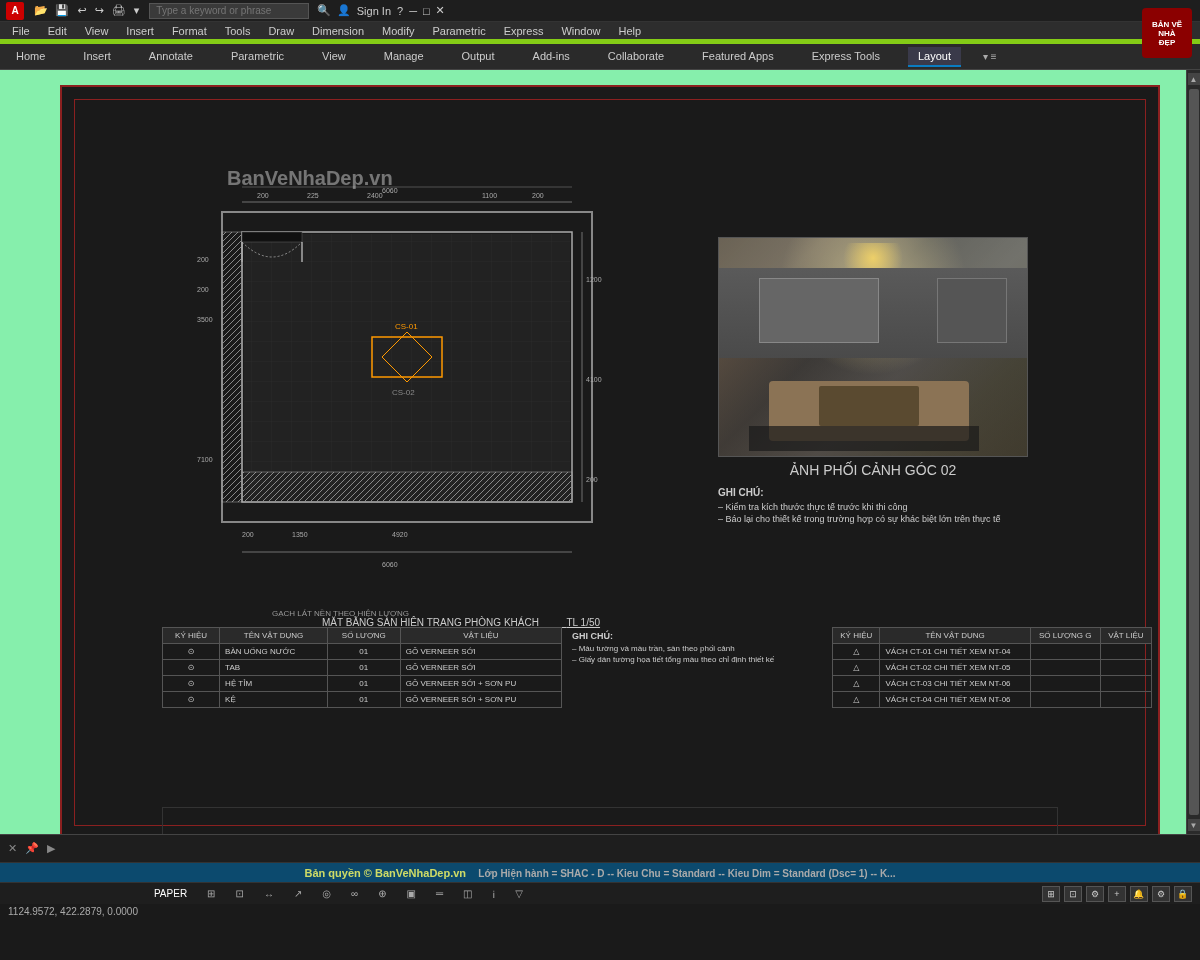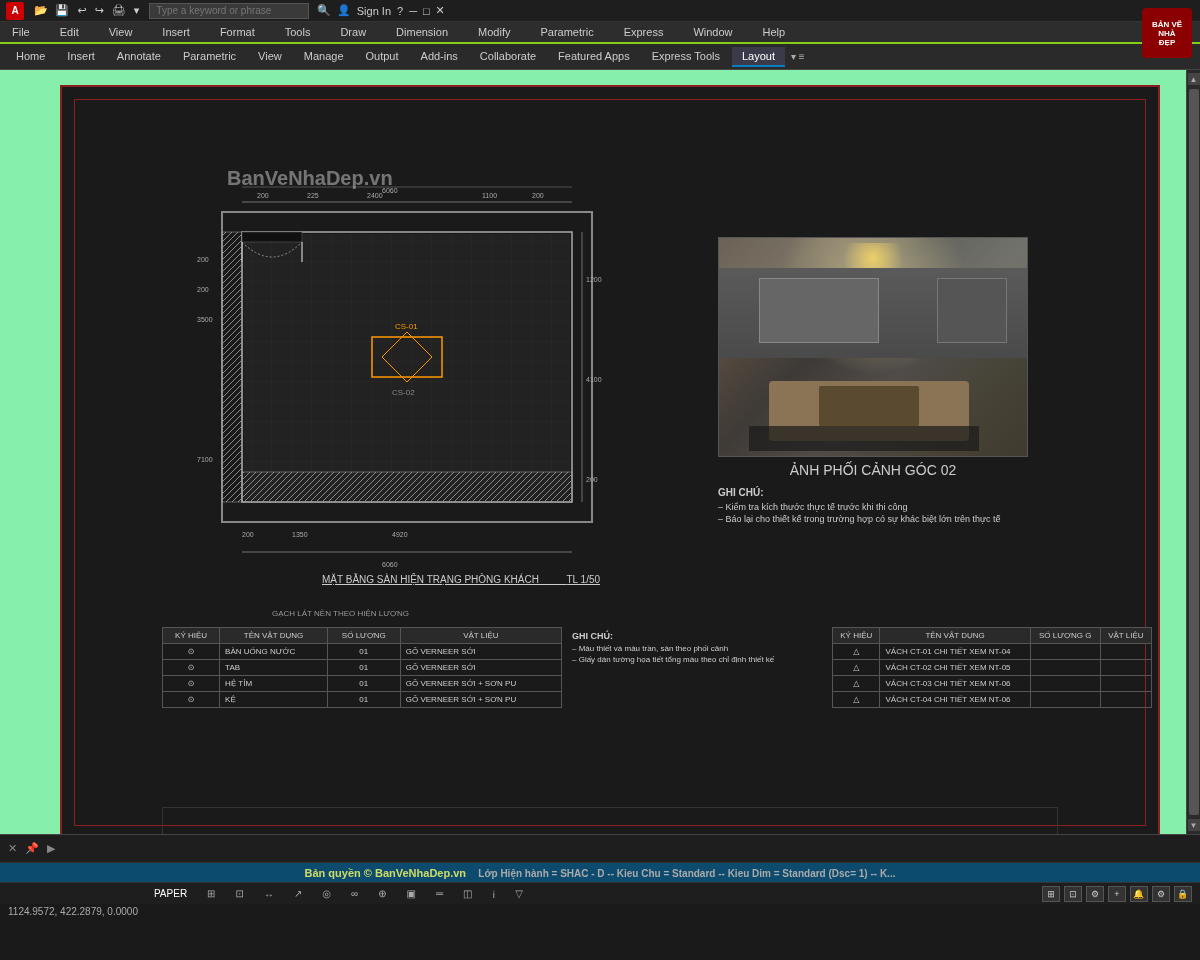--- a/index.html
+++ b/index.html
@@ -50,38 +50,38 @@
     }
     #title-bar .right-icon {
       color: #ccc; font-size: 11px; cursor: pointer;
     }
 
     
     #menu-bar {
       height: 22px;
       background: #2d2d2d;
       display: flex;
-      align-items: center;
+      align-items: flex-end;
       padding: 0 4px;
-      gap: 14px;
-      border-bottom: 2px solid #84cc16;
+      gap: 2px;
+      border-bottom: 5px solid #84cc16;
     }
     .menu-item {
       color: #ccc; font-size: 11px; padding: 2px 8px;
       cursor: pointer;
     }
 
     
     #ribbon {
       height: 26px;
       background: #2a2a2a;
       display: flex;
       align-items: center;
       padding: 0 6px;
-      gap: 2px;
+      gap: 18px;
       border-bottom: 1px solid #444;
     }
     .ribbon-tab {
       color: #ccc; font-size: 11px; padding: 3px 10px;
       cursor: pointer; border-bottom: 2px solid transparent;
     }
     .ribbon-tab.active {
       color: #fff; border-bottom: 2px solid #0a7cc1;
       background: #333;
     }
@@ -203,21 +203,21 @@
       width: 310px;
       color: #ccc;
       font-size: 9px;
     }
     #notes-area .note-title { font-size: 10px; font-weight: bold; margin-bottom: 4px; }
     #notes-area .note-line { margin-bottom: 2px; }
 
     
     #drawing-title {
       position: absolute;
-      top: 487px; left: 220px;
+      top: 530px; left: 220px;
       color: #ccc;
       font-size: 10px;
       text-decoration: underline;
       padding-left: 40px;
     }
 
     
     #sub-note {
       position: absolute;
       top: 522px; left: 210px;
@@ -589,21 +589,21 @@
       <td style="text-align:center">⊙</td>
       <td>KỆ</td>
       <td style="text-align:center">01</td>
       <td>GỖ VERNEER SỚI + SƠN PU</td>
     </tr>
           </tbody>
       </table>
 
       <div id="notes-right">
         <div class="note-title">GHI CHÚ:</div>
-        <div class="note-item">– Màu thiết và màu trần, sàn theo phối cảnh</div>
+        <div class="note-item">– Màu tường và màu trần, sàn theo phối cảnh</div>
         <div class="note-item">– Giấy dán tường họa tiết tổng màu theo chỉ định thiết kế</div>
       </div>
 
       <table id="materials-table-right">
         <thead>
           <tr>
             <th>KÝ HIỆU</th>
             <th>TÊN VẬT DỤNG</th>
             <th>SỐ LƯỢNG G</th>
             <th>VẬT LIỆU</th>

